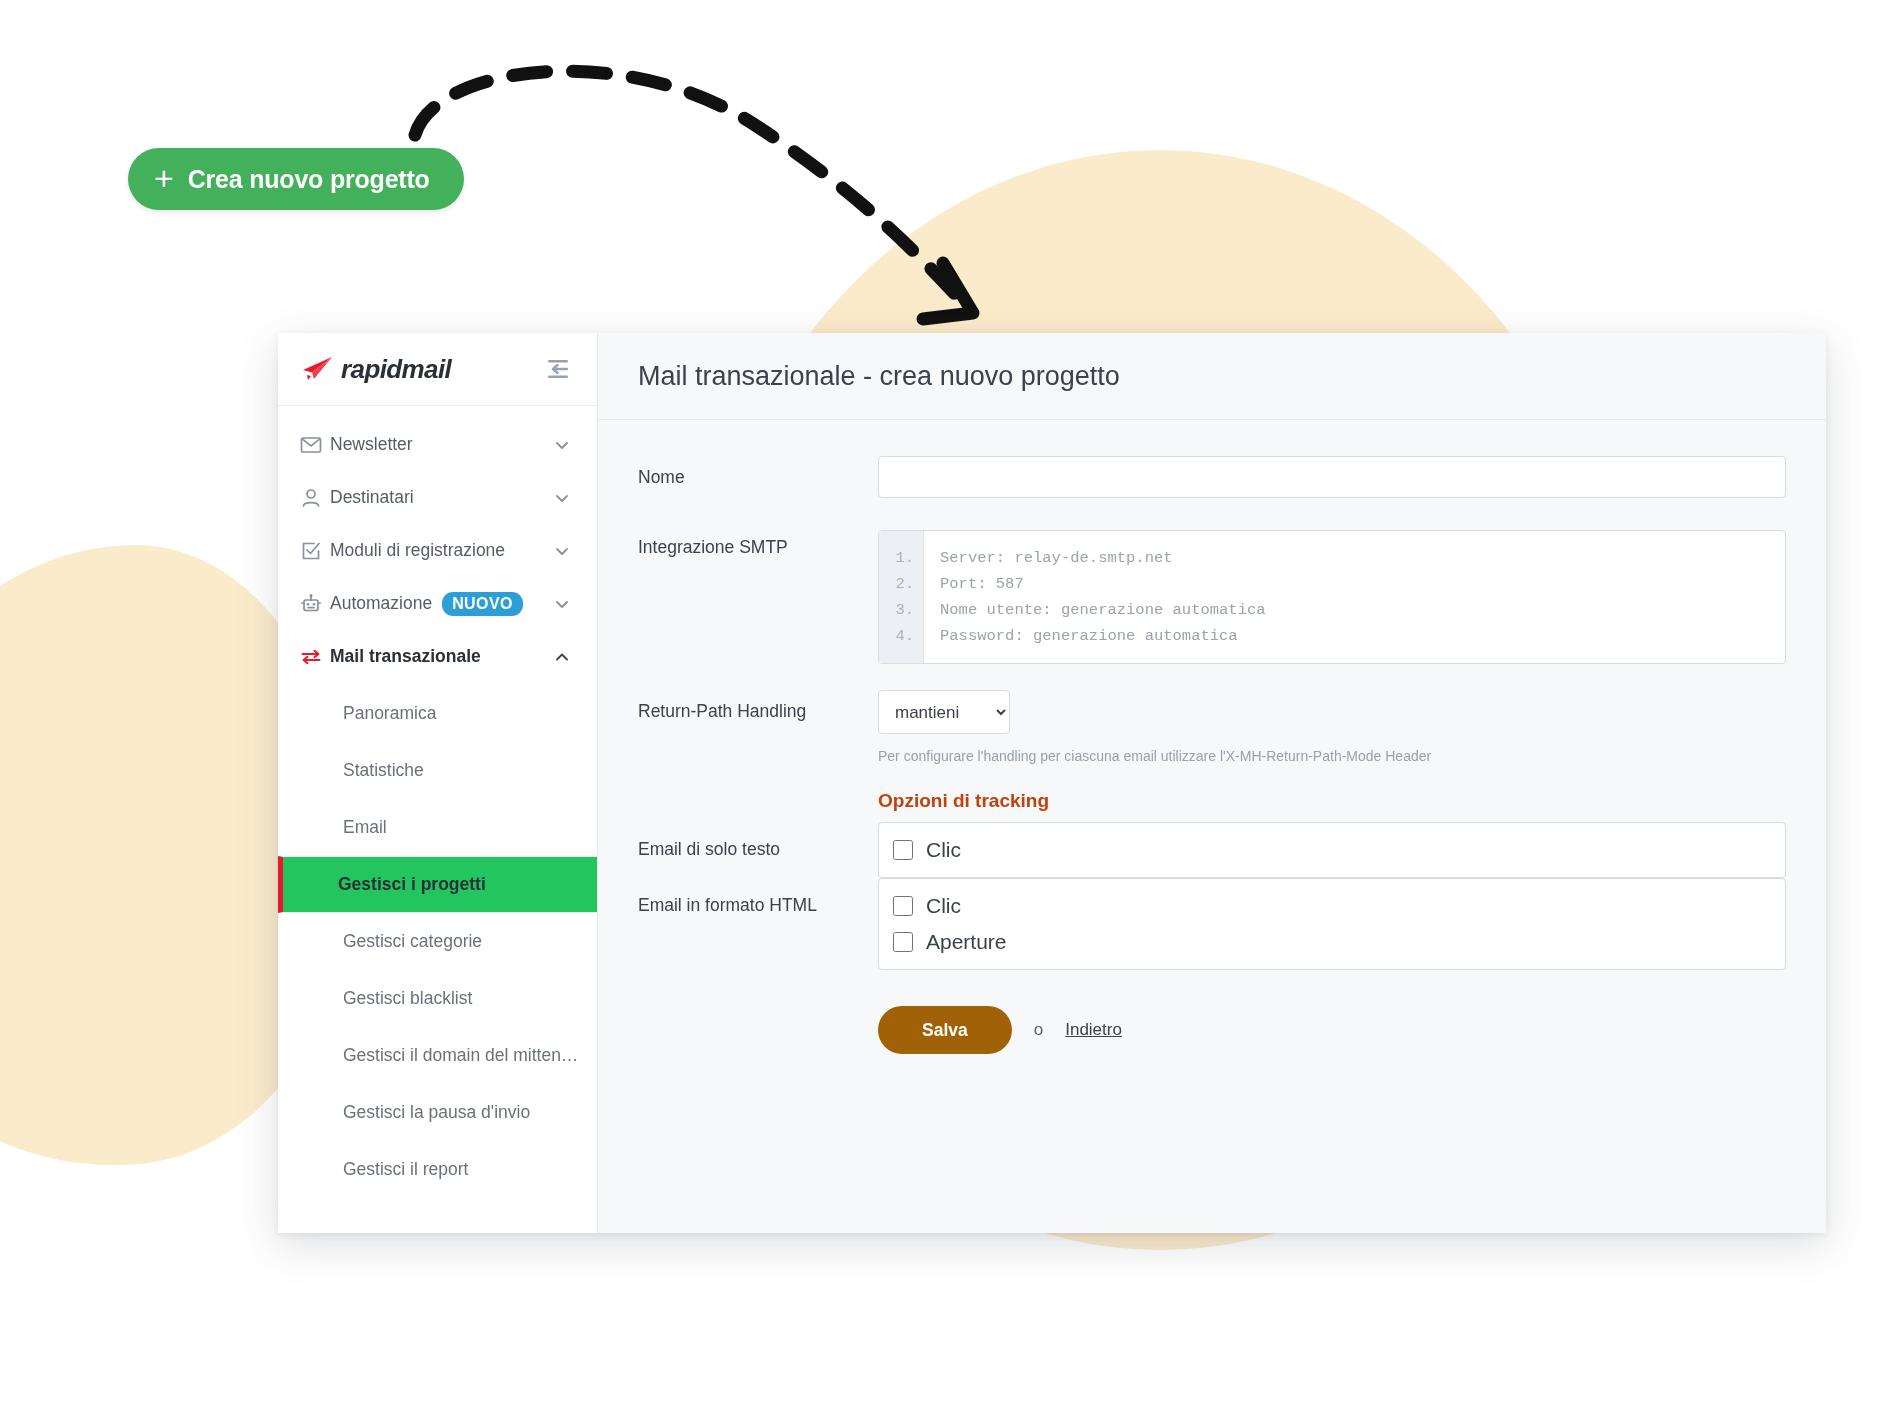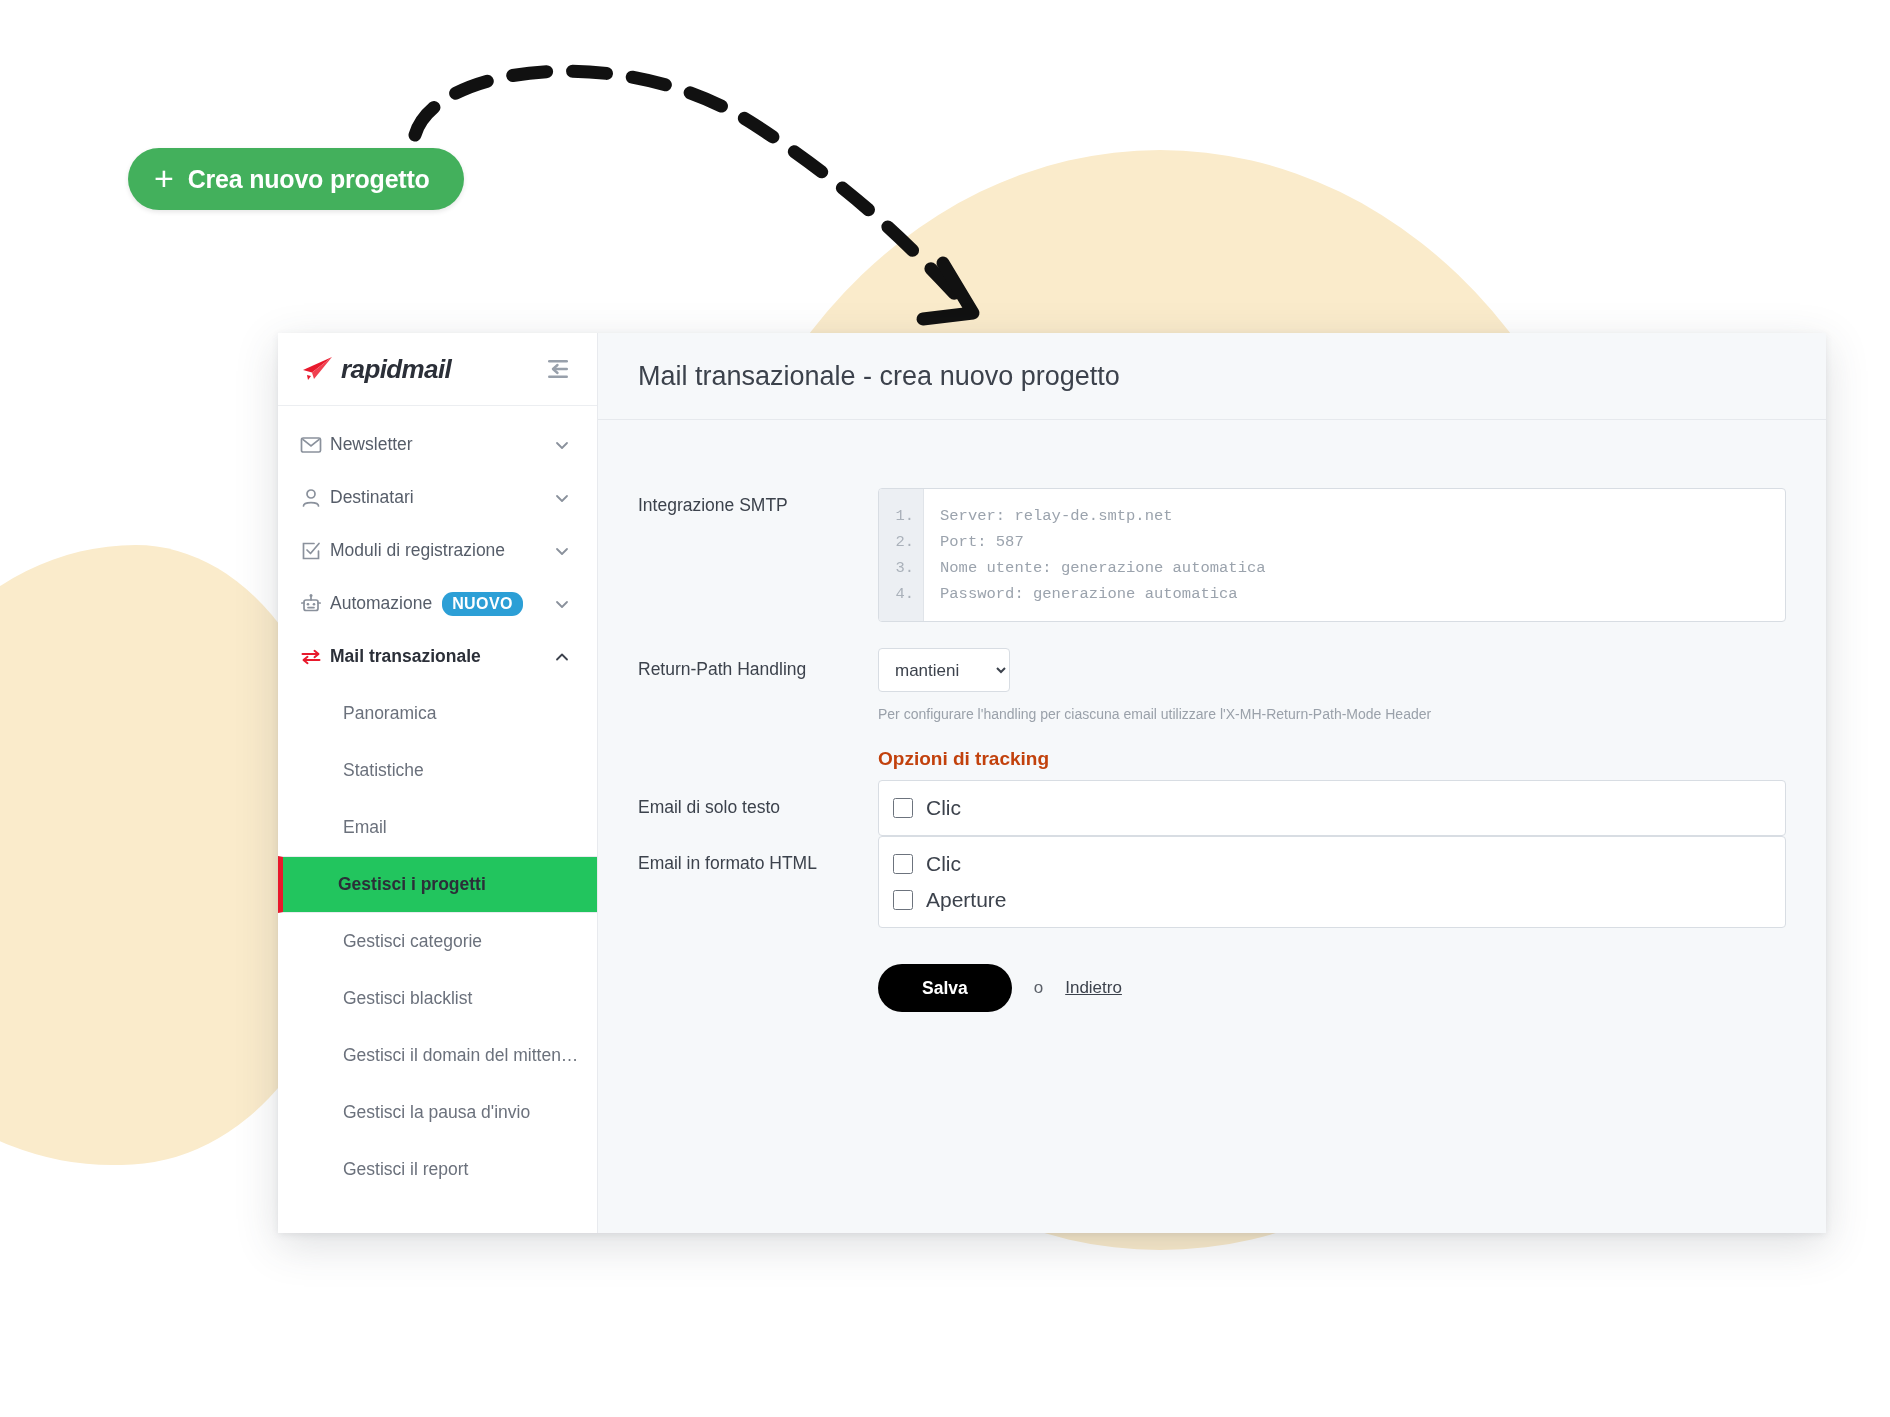--- a/index.html
+++ b/index.html
@@ -173,21 +173,21 @@
   .check-row { display:flex; align-items:center; gap:13px; height:36px; cursor:pointer; }
   .checkbox {
     width:20px; height:20px; flex:0 0 20px;
     border:1.6px solid #6c737d; border-radius:2.5px;
     background:#fff;
   }
   .check-label { font-size:21px; color:#3c424c; }
 
   .actions { display:flex; align-items:center; gap:22px; margin-top:36px; }
   .save-button {
-    background:#000000; color:#fff; border:none;
+    background:#a16207; color:#fff; border:none;
     border-radius:24px; height:48px; padding:0 44px;
     font-family:"Liberation Sans", sans-serif;
     font-size:17.5px; font-weight:bold; cursor:pointer;
   }
   .or-text { font-size:17px; color:#5b6068; }
   .back-link { font-size:17px; color:#3c424c; text-decoration:underline; cursor:pointer; }
 </style>
 </head>
 <body>
 
@@ -333,20 +333,26 @@
   </aside>
 
   <section class="main">
 
     <div class="main-header">
       <h1 class="main-title">Mail transazionale - crea nuovo progetto</h1>
     </div>
 
     <div class="main-body">
 
+      <div class="form-row">
+        <div class="form-label">Nome</div>
+        <div class="form-field">
+          <input class="text-input" type="text" value="" placeholder="" style="">
+        </div>
+      </div>
 
       <div class="form-row" style="margin-top:28px;">
         <div class="form-label">Integrazione SMTP</div>
         <div class="form-field">
           <div class="code-block">
             <div class="code-gutter">
               <div>1.</div>
               <div>2.</div>
               <div>3.</div>
               <div>4.</div>

